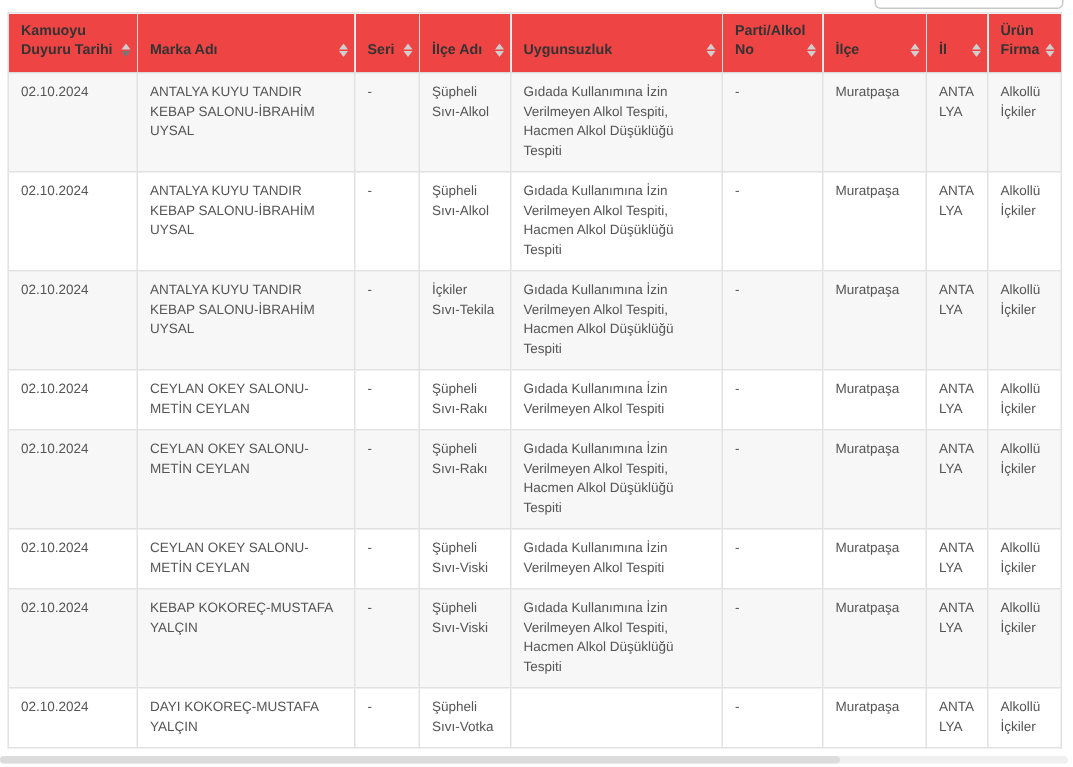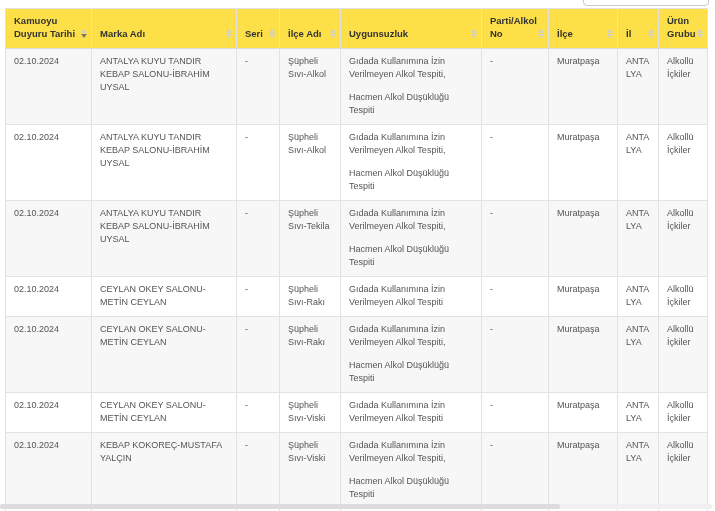--- a/index.html
+++ b/index.html
@@ -32,34 +32,34 @@
     text-align:left;
     word-wrap:break-word;
   }
   .data-table th{
     position:relative;
     vertical-align:bottom;
     height:37px;
     padding:5px 11px 8px 8px;
     font-size:9.5px;line-height:13px;
     font-weight:bold;color:#333;
-    background:#fde047;
+    background:#ef4444;
     cursor:pointer;
     border-bottom:1px solid #dcdcdc;
   }
   .data-table td{
     vertical-align:top;
     padding:6px 8px 7px 8px;
     font-size:9px;line-height:13px;
     color:#555;
   }
   .data-table tbody tr:nth-child(odd){background:#f7f7f7;}
   .data-table tbody tr:nth-child(even){background:#ffffff;}
 
-  .uy-par + .uy-par{margin-top:10px;}
+  .uy-par + .uy-par{margin-top:0;}
 
   .sort-icon{
     position:absolute;right:4px;bottom:10px;
     display:flex;flex-direction:column;align-items:center;
   }
   .tri{width:0;height:0;border-left:3.5px solid transparent;border-right:3.5px solid transparent;}
   .tri.up{border-bottom:4px solid #cfcfcf;margin-bottom:1px;}
   .tri.down{border-top:4px solid #cfcfcf;}
   th.sorted .tri.down{border-top-color:#777;}
 
@@ -143,21 +143,21 @@
             </span>
         </th>
         <th>
           <span>İl</span>
           <span class="sort-icon">
               <i class="tri up"></i>
               <i class="tri down"></i>
             </span>
         </th>
         <th>
-          <span>Ürün Grubu</span>
+          <span>Ürün Firma</span>
           <span class="sort-icon">
               <i class="tri up"></i>
               <i class="tri down"></i>
             </span>
         </th>
       </tr>
     </thead>
     <tbody>
         <tr>
           <td>02.10.2024</td>
@@ -184,21 +184,21 @@
           </td>
           <td>-</td>
           <td>Muratpaşa</td>
           <td>ANTALYA</td>
           <td>Alkollü İçkiler</td>
         </tr>
         <tr>
           <td>02.10.2024</td>
           <td>ANTALYA KUYU TANDIR KEBAP SALONU-İBRAHİM UYSAL</td>
           <td>-</td>
-          <td>Şüpheli Sıvı-Tekila</td>
+          <td>İçkiler Sıvı-Tekila</td>
           <td>
             <div class="uy-par">Gıdada Kullanımına İzin Verilmeyen Alkol Tespiti,</div>
             <div class="uy-par">Hacmen Alkol Düşüklüğü Tespiti</div>
           </td>
           <td>-</td>
           <td>Muratpaşa</td>
           <td>ANTALYA</td>
           <td>Alkollü İçkiler</td>
         </tr>
         <tr>

